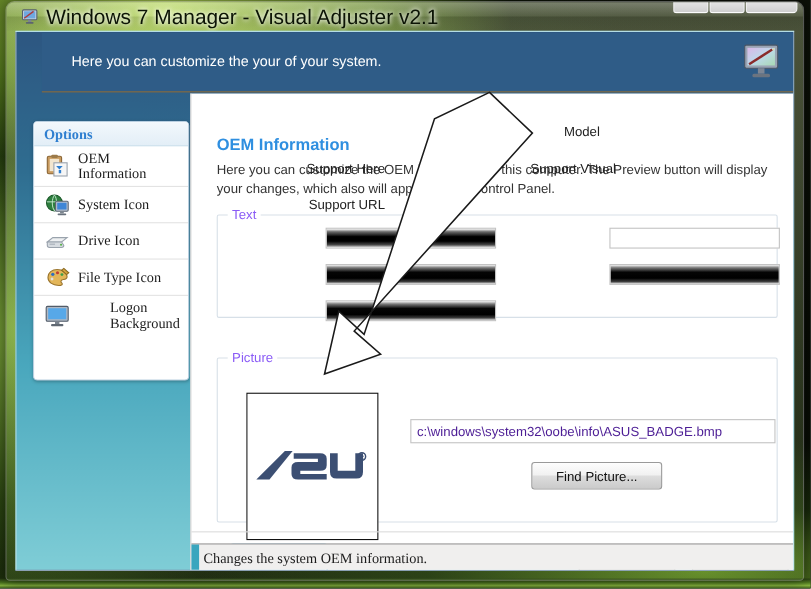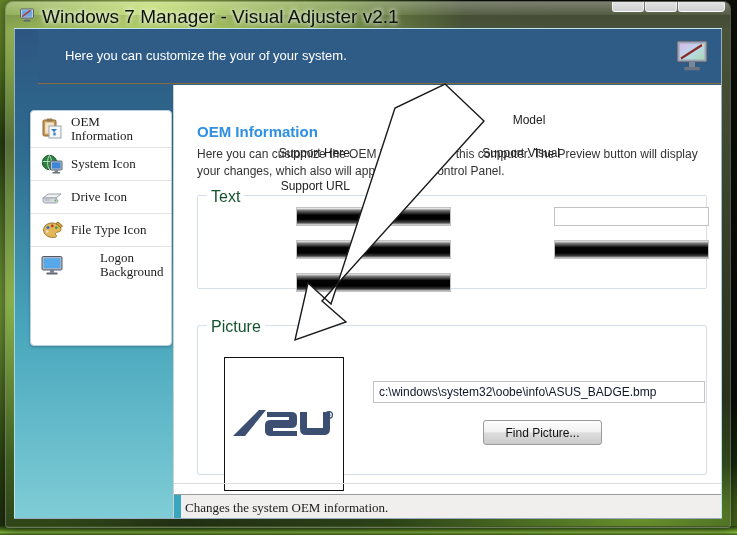--- a/index.html
+++ b/index.html
@@ -133,21 +133,21 @@
   
   .group{
     position:absolute;
     border:1px solid #d7e0e8;
     border-radius:2px;
     box-sizing:border-box;
   }
   .group > .legend{
     position:absolute;left:9px;top:-8px;
     background:#fff;padding:0 4px;
-    font-size:16px;color:#14532d;
+    font-size:12px;color:#8b5cf6;
   }
   #group-text{left:23px;top:110px;width:510px;height:94px;}
   #group-picture{left:23px;top:240px;width:510px;height:150px;}
 
   .field-label{
     position:absolute;font-size:12px;color:#222;text-align:right;
   }
   .tbox{
     position:absolute;height:19px;
     border:1px solid #c3c3c3;background:#fff;
@@ -161,21 +161,21 @@
   }
 
   .preview-box{
     position:absolute;left:50px;top:272px;width:118px;height:132px;
     border:1px solid #111;background:#fff;
     overflow:hidden;
   }
   .path-box{
     position:absolute;left:199px;top:296px;width:332px;height:22px;
     border:1px solid #c3c3c3;background:#fff;box-sizing:border-box;
-    font-size:12px;color:#0f172a;padding:3px 0 0 5px;
+    font-size:12px;color:#4c1d95;padding:3px 0 0 5px;
     white-space:nowrap;overflow:hidden;
   }
 
   
   .btn{
     position:absolute;height:25px;
     background:linear-gradient(180deg,#fdfdfd 0%,#f1f1f1 46%,#dddddd 52%,#cbcbcb 100%);
     border:1px solid #9a9a9a;
     border-radius:3px;
     font-size:12px;color:#111;
@@ -256,20 +256,23 @@
           </defs>
           <path d="M9 20.5 L30 7" stroke="#8a2b2b" stroke-width="2.2"></path>
           <path d="M30 7 L32.5 5.5 L31 8.2 Z" fill="#e8d28a"></path>
           <rect x="17" y="24" width="6" height="5" fill="#7d8694"></rect>
           <rect x="12" y="29" width="16" height="3.2" rx="1.4" fill="#6b7480"></rect>
         </svg>
       </span>
     </div>
 
     <div class="options">
+      <div class="options-hdr">
+        <span>Options</span>
+      </div>
 
       <div class="opt-item">
         <span class="opt-ico">
           <svg viewBox="0 0 24 24" width="24" height="24">
             <rect x="3" y="3" width="13" height="16" rx="1.4" fill="#c89a5e" stroke="#8a6433"></rect>
             <rect x="5.2" y="5.4" width="8.6" height="11.2" fill="#f3e6cf"></rect>
             <rect x="6.6" y="1.6" width="6" height="3" rx="1" fill="#9b7a4a"></rect>
             <rect x="9" y="9" width="12" height="12" fill="#f6f6f6" stroke="#9aa3ad"></rect>
             <path d="M11 12h6l-3 3.2z" fill="#2f7fd0"></path>
             <path d="M13.4 15.6h2.2v3h-2.2z" fill="#2f7fd0"></path>

